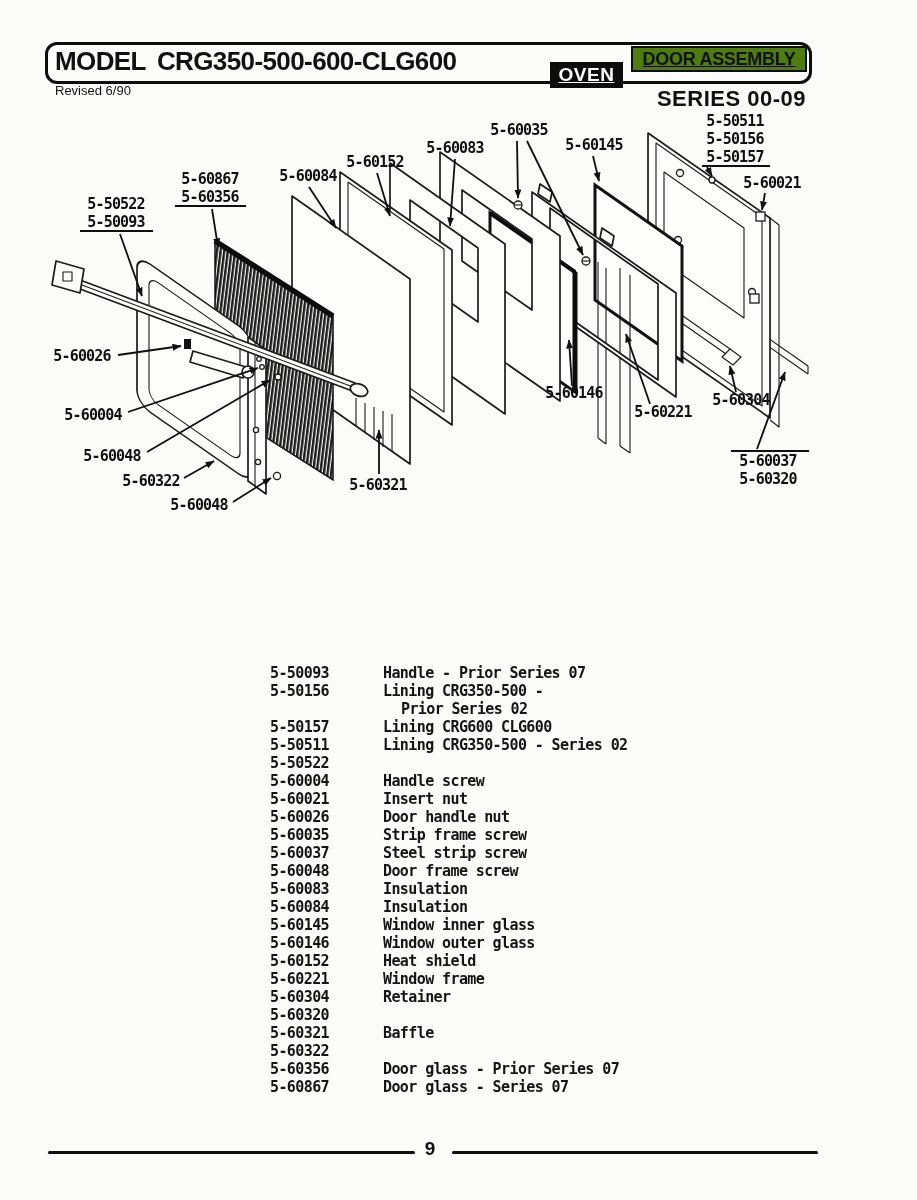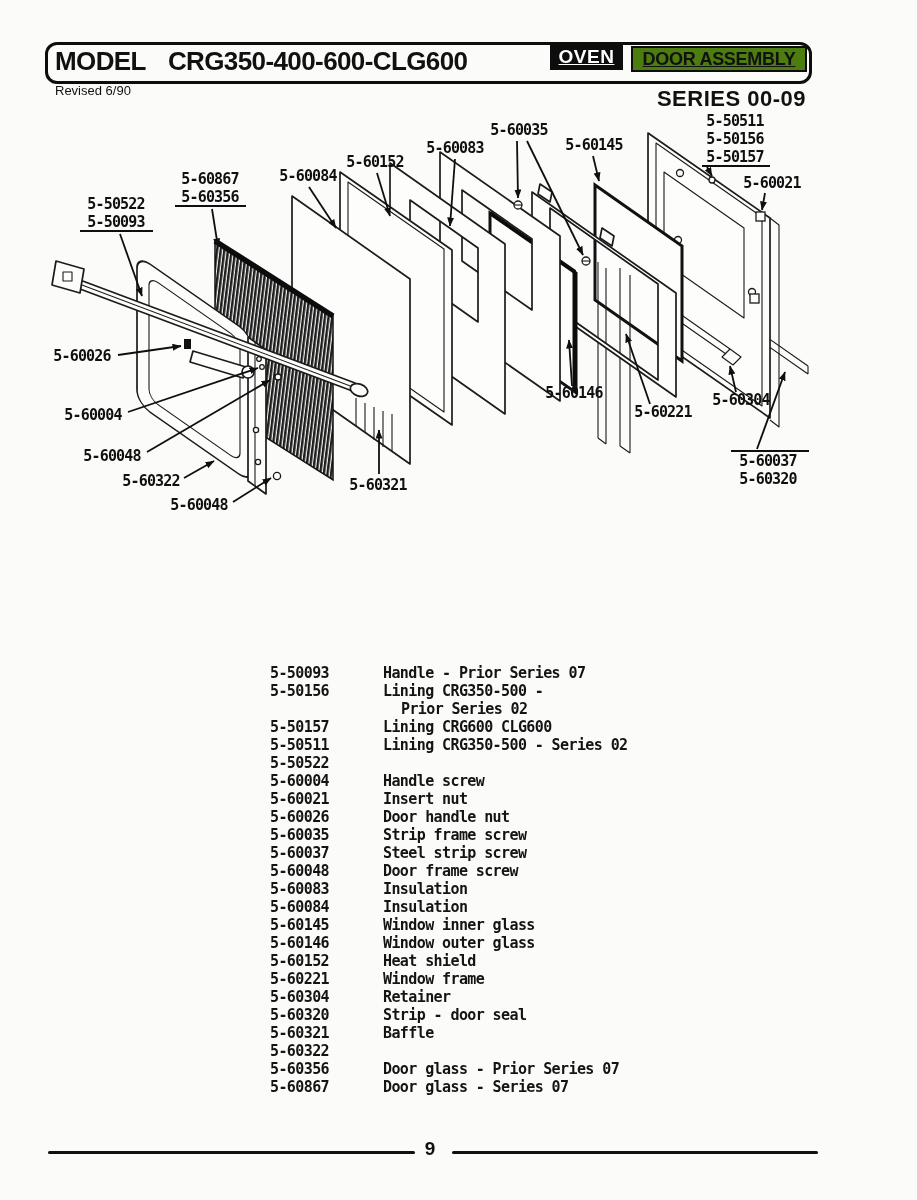--- a/index.html
+++ b/index.html
@@ -1,23 +1,23 @@
 <!DOCTYPE html>
 <html><head>
 <meta charset="utf-8">
 <style>
   html,body{margin:0;padding:0;background:#888;}
   .page{position:relative;width:917px;height:1200px;background:#fbfbfa;overflow:hidden;
         font-family:"Liberation Sans",sans-serif;color:#111;}
   
   .hdr-box{position:absolute;left:45px;top:42px;width:761px;height:36px;
            border:3.5px solid #0d0d0d;border-radius:12px;background:#fbfbfa;}
-  .model-wrap{position:absolute;left:55px;top:46px;display:flex;gap:22px;
+  .model-wrap{position:absolute;left:55px;top:46px;display:flex;gap:11px;
               font-weight:bold;font-size:26px;letter-spacing:-0.6px;white-space:nowrap;}
-  .oven-box{position:absolute;left:550px;top:44px;width:73px;height:26px;background:#0d0d0d;
+  .oven-box{position:absolute;left:550px;top:62px;width:73px;height:26px;background:#0d0d0d;
             color:#fff;display:flex;align-items:center;justify-content:center;
             font-weight:bold;font-size:19px;text-decoration:underline;letter-spacing:0.5px;}
   .door-box{position:absolute;left:631px;top:46px;width:172px;height:22px;background:#4d7c0f;
             border:2.5px solid #0d0d0d;display:flex;align-items:center;justify-content:center;
             font-weight:bold;font-size:18px;text-decoration:underline;letter-spacing:-0.3px;}
   .revised{position:absolute;left:55px;top:83px;font-weight:normal;font-size:13px;}
   .series{position:absolute;left:626px;top:86px;width:180px;text-align:right;
           font-weight:bold;font-size:22px;letter-spacing:0.5px;}
   
   .diagram{position:absolute;left:0;top:100px;width:917px;height:460px;}
@@ -43,21 +43,21 @@
           font-weight:bold;font-size:19px;}
 </style>
 </head>
 <body>
 
 <div class="page">
 
   <div class="hdr-box"></div>
   <div class="model-wrap">
     <span>MODEL</span>
-      <span>CRG350-400-600-CLG600</span>
+      <span>CRG350-500-600-CLG600</span>
   </div>
   <div class="oven-box">OVEN</div>
   <div class="door-box">DOOR ASSEMBLY</div>
   <div class="revised">Revised 6/90</div>
   <div class="series">SERIES 00-09</div>
 
   <svg class="diagram" viewBox="0 100 917 460">
     <defs>
       <marker id="ah" markerWidth="10" markerHeight="9" refX="8.5" refY="3.5" orient="auto" markerUnits="userSpaceOnUse">
         <path d="M0,0 L9,3.5 L0,7 Z" fill="#0f0f0f"></path>
@@ -303,21 +303,20 @@
       <div class="plrow">
         <span class="pn">5-60221</span>
         <span class="pd">Window frame</span>
       </div>
       <div class="plrow">
         <span class="pn">5-60304</span>
         <span class="pd">Retainer</span>
       </div>
       <div class="plrow">
         <span class="pn">5-60320</span>
-        <span class="pd">Strip - door seal</span>
       </div>
       <div class="plrow">
         <span class="pn">5-60321</span>
         <span class="pd">Baffle</span>
       </div>
       <div class="plrow">
         <span class="pn">5-60322</span>
       </div>
       <div class="plrow">
         <span class="pn">5-60356</span>

